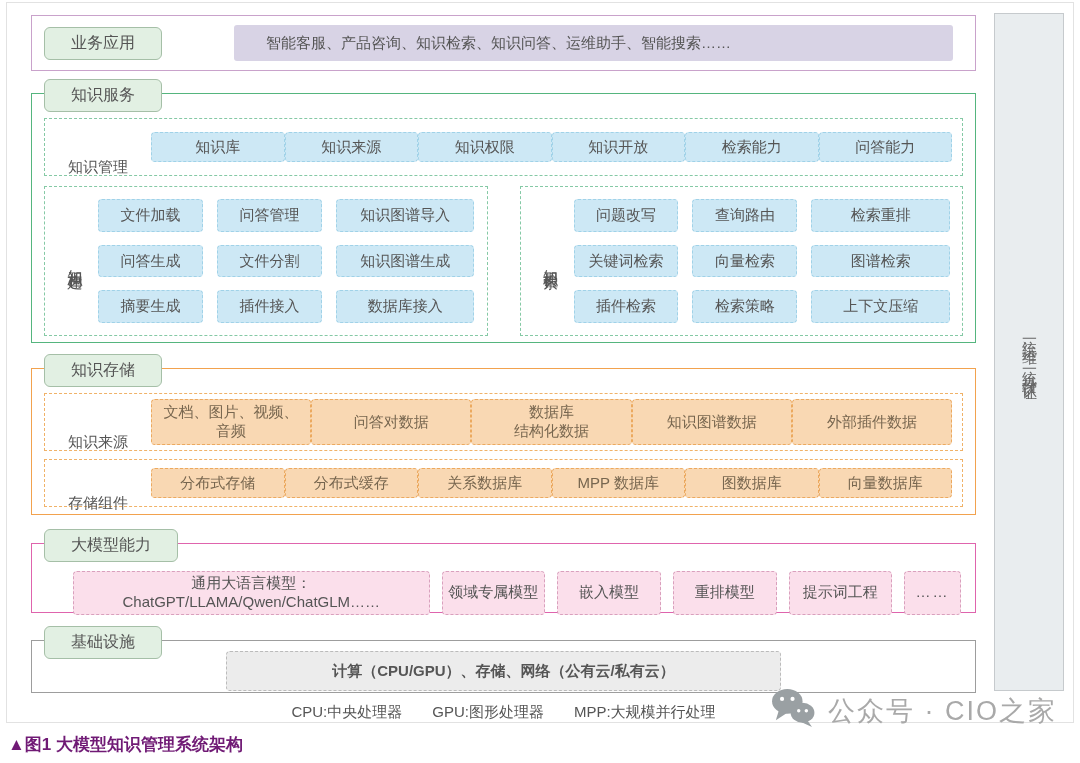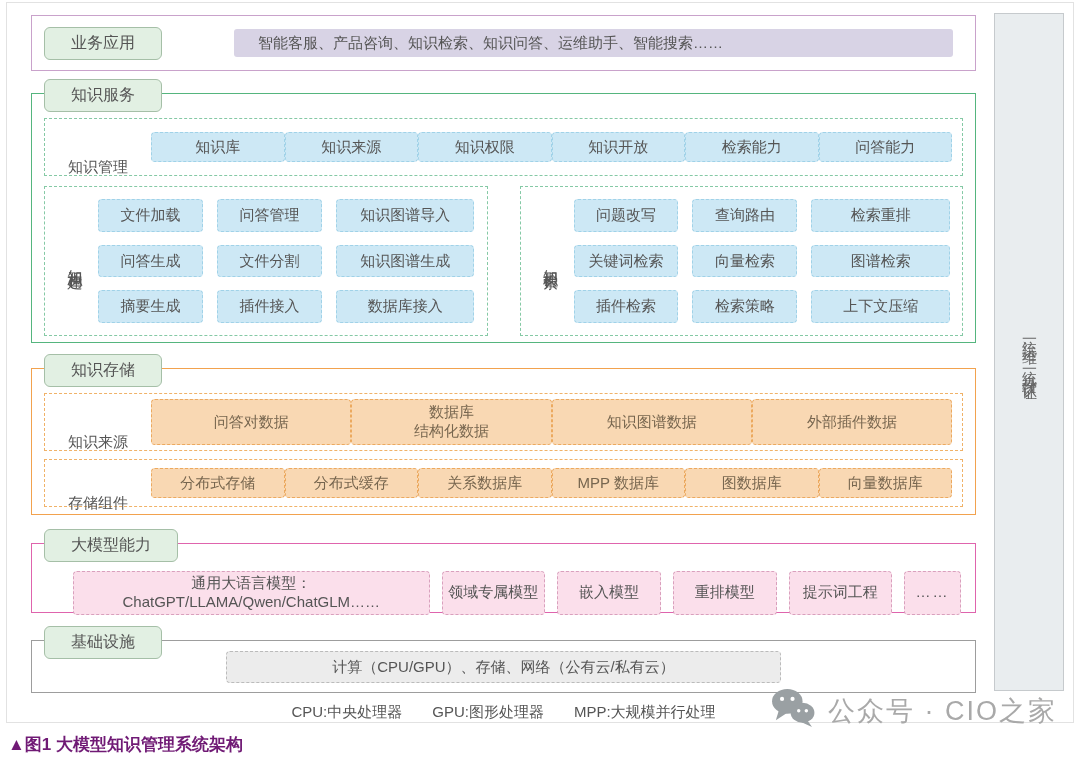--- a/index.html
+++ b/index.html
@@ -38,23 +38,23 @@
     border: 1px solid #c9a2cb;
     height: 56px;
     display: flex; align-items: center;
     padding: 0 22px 0 12px;
   }
   .biz-bar {
     flex: 1;
     margin-left: 72px;
     background: #d8d3e5;
     border-radius: 3px;
-    height: 28px;
+    height: 36px;
     display: flex; align-items: center;
-    padding-left: 24px;
+    padding-left: 32px;
     font-size: 15px; color: #555;
   }
 
   
   .sec { position: relative; background: #fff; }
   .sec-service  { border: 1px solid #55b57e; margin-top: 22px; height: 250px; }
   .sec-storage  { border: 1px solid #f2a24e; margin-top: 25px; height: 147px; }
   .sec-llm      { border: 1px solid #df64ad; margin-top: 28px; height: 70px;  }
   .sec-infra    { border: 1px solid #9d9d9d; margin-top: 27px; height: 53px;  }
 
@@ -108,24 +108,25 @@
   .src-row  { margin: 24px 12px 0 12px; height: 58px; }
   .src-row .chip { min-height: 46px; }
   .comp-row { margin: 8px 12px 0 12px; height: 48px; }
 
   .llm-items { display: flex; gap: 12px; margin: 27px 14px 0 14px; padding-left: 27px; }
   .llm-items .chip { min-height: 32px; }
   .llm-items .chip:first-child { flex: 3.7; }
   .llm-items .chip:last-child  { flex: 0.5; letter-spacing: 2px; }
 
   .infra-box {
-    width: 555px; height: 32px;
+    width: 555px; height: 40px;
     margin: 10px auto 0 auto;
     display: flex; align-items: center; justify-content: center;
     font-size: 15px;
+    font-weight: bold;
   }
 
   
   .side-bar {
     position: absolute; right: 9px; top: 10px;
     width: 70px; height: 678px;
     background: #e9edef;
     border: 1px solid #c6cacd;
     display: flex; align-items: center; justify-content: center;
   }
@@ -214,20 +215,22 @@
           </div>
         </div>
       </div>
 
       <div class="sec sec-storage">
         <span class="sec-label float-label">知识存储</span>
 
         <div class="row row-orange src-row">
           <div class="row-label">知识来源</div>
           <div class="row-items">
+              <div class="chip chip-orange">文档、图片、视频、
+音频</div>
               <div class="chip chip-orange">问答对数据</div>
               <div class="chip chip-orange">数据库
 结构化数据</div>
               <div class="chip chip-orange">知识图谱数据</div>
               <div class="chip chip-orange">外部插件数据</div>
             </div>
         </div>
 
         <div class="row row-orange comp-row">
           <div class="row-label">存储组件</div>

